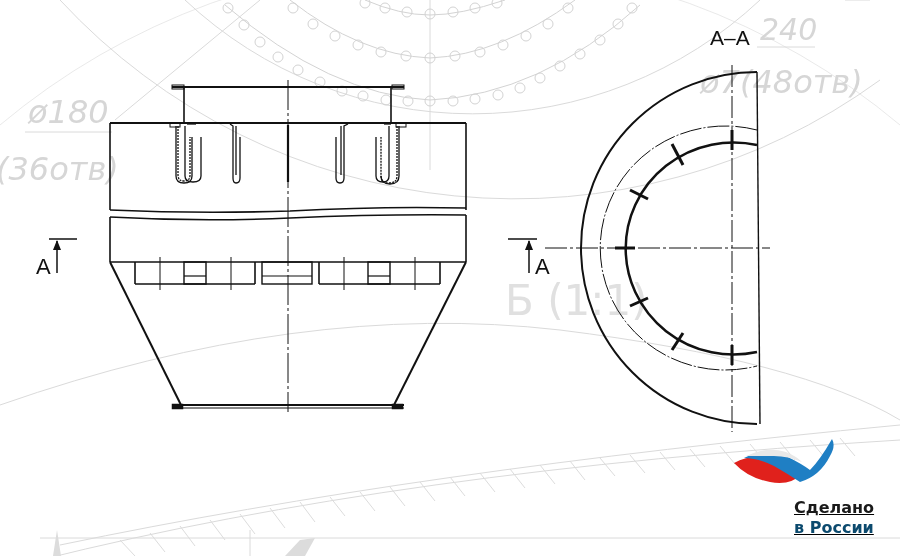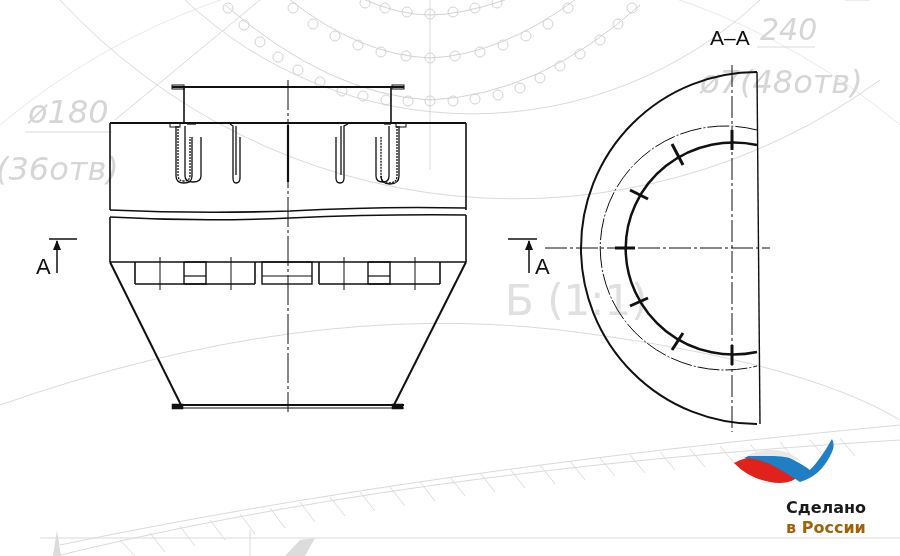--- a/index.html
+++ b/index.html
@@ -236,19 +236,19 @@
       <text class="label" x="535" y="274" font-size="22">A</text>
     </g>
   </svg>
 
   <div style="position:absolute; left:730px; top:436px; width:150px; height:115px;">
     <svg width="110" height="62" style="position:absolute; left:0; top:0;">
       <path d="M 4 27 Q 20 18 42 22 Q 60 26 72 38 Q 60 50 40 46 Q 18 42 4 27 Z" fill="#e0211c"></path>
       <path d="M 14 22 Q 34 12 56 20 Q 72 28 80 34 Q 90 24 102 3 Q 106 10 100 20 Q 90 40 70 46 Q 58 38 44 30 Q 28 22 14 22 Z" fill="#1f7fc4"></path>
       <path d="M 16 20 Q 36 10 56 16 Q 66 20 72 26 Q 58 20 44 20 Q 30 20 16 20 Z" fill="#e8e8e8"></path>
     </svg>
-    <div style="position:absolute; left:56px; top:62px; line-height:20px;">
+    <div style="position:absolute; left:64px; top:62px; line-height:20px;text-decoration:underline;">
       <div class="badge-text" style="font-size:16px; font-family:'DejaVu Sans',sans-serif; font-weight:bold; color:#1a1a1a;">Сделано</div>
-      <div class="badge-text" style="font-size:16px; font-family:'DejaVu Sans',sans-serif; font-weight:bold; color:#a16207;">в России</div>
+      <div class="badge-text" style="font-size:16px; font-family:'DejaVu Sans',sans-serif; font-weight:bold; color:#0c4a6e;">в России</div>
     </div>
   </div>
 
 </div>
 
 </body></html>

